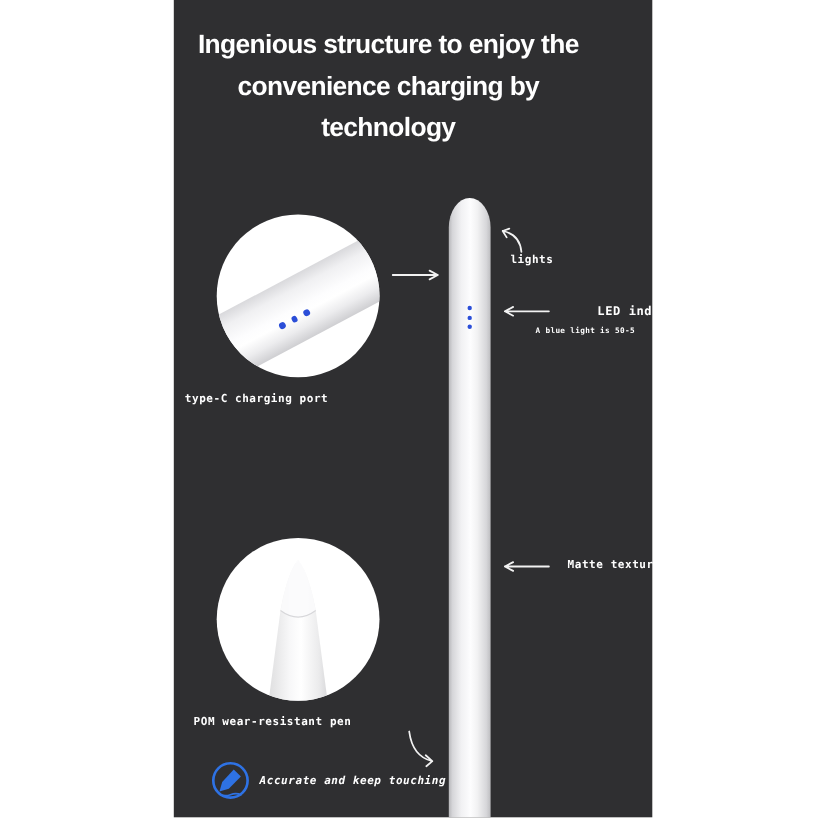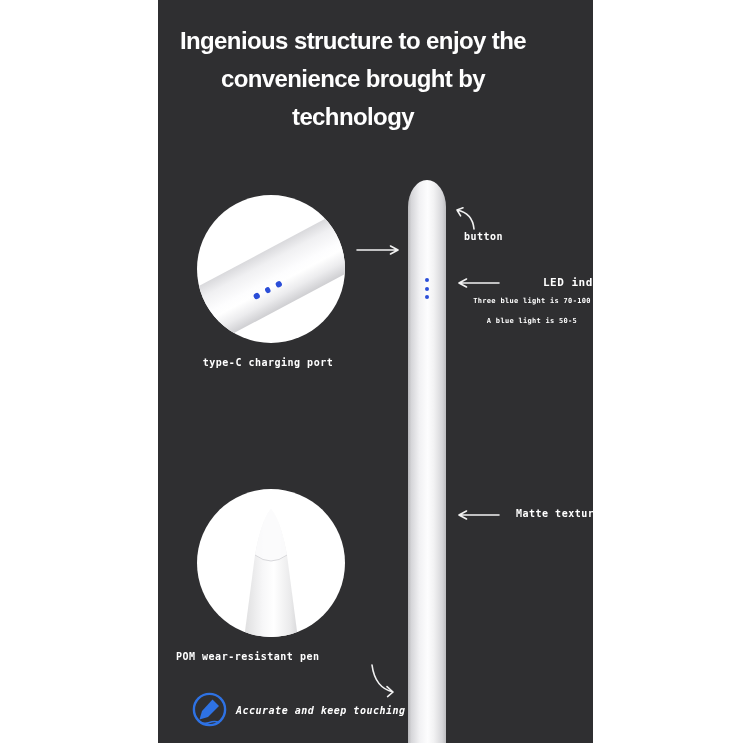--- a/index.html
+++ b/index.html
@@ -78,21 +78,21 @@
   }
 
   
   .lbl {
     color: #ffffff;
     font-weight: bold;
     font-size: 10px;
     letter-spacing: 0.5px;
     white-space: nowrap;
   }
-  .lbl-typec { left: 168px; top: 357px; width: 200px; text-align: center; }
+  .lbl-typec { left: 168px; top: 357px; width: 200px; }
   .lbl-pom   { left: 176px; top: 651px; width: 200px; }
   .lbl-button { left: 464px; top: 231px; }
   .lbl-led    { left: 502px; top: 276px; font-size: 11px; margin-left: 41px; }
   .lbl-matte  { left: 502px; top: 508px; margin-left: 14px; }
   .lbl-accurate { left: 236px; top: 705px; font-style: italic; }
 
   .led-levels {
     left: 458px; top: 291px;
     width: 148px;
     text-align: center;
@@ -109,21 +109,21 @@
 </style>
 </head>
 <body>
 
 <div id="stage">
 
   <div class="abs panel"></div>
 
   <div class="abs title">
     <div>Ingenious structure to enjoy the</div>
-    <div>convenience brought by technology</div>
+    <div>convenience charging by technology</div>
   </div>
 
   <div class="abs pen">
     <div class="abs pen-dots">
       <span class="led-dot"></span>
       <span class="led-dot"></span>
       <span class="led-dot"></span>
     </div>
   </div>
 
@@ -138,28 +138,27 @@
   </div>
   <div class="abs lbl lbl-typec">type-C charging port</div>
 
   <svg class="abs" style="left:356px; top:244px;" width="48" height="12">
     <path class="stroke-w" d="M1,6 H42 M42,6 L34.5,2 M42,6 L34.5,10"></path>
   </svg>
 
   <svg class="abs" style="left:452px; top:205px;" width="26" height="26">
     <path class="stroke-w" d="M22,24 C21,13 15,7 5,5 M5,5 L11,2.8 M5,5 L8.6,10.8"></path>
   </svg>
-  <div class="abs lbl lbl-button">button</div>
+  <div class="abs lbl lbl-button">lights</div>
 
   <svg class="abs" style="left:454px; top:277px;" width="46" height="12">
     <path class="stroke-w" d="M45,6 H5 M5,6 L12.5,2 M5,6 L12.5,10"></path>
   </svg>
   <div class="abs lbl lbl-led">LED indicator</div>
   <div class="abs led-levels">
-    <div>Three blue light is 70-100</div>
     <div>A blue light is 50-5</div>
   </div>
 
   <svg class="abs" style="left:454px; top:509px;" width="46" height="12">
     <path class="stroke-w" d="M45,6 H5 M5,6 L12.5,2 M5,6 L12.5,10"></path>
   </svg>
   <div class="abs lbl lbl-matte">Matte texture</div>
 
   <div class="abs zoom-circle circle-tip">
     <svg width="148" height="148" viewBox="0 0 148 148">

